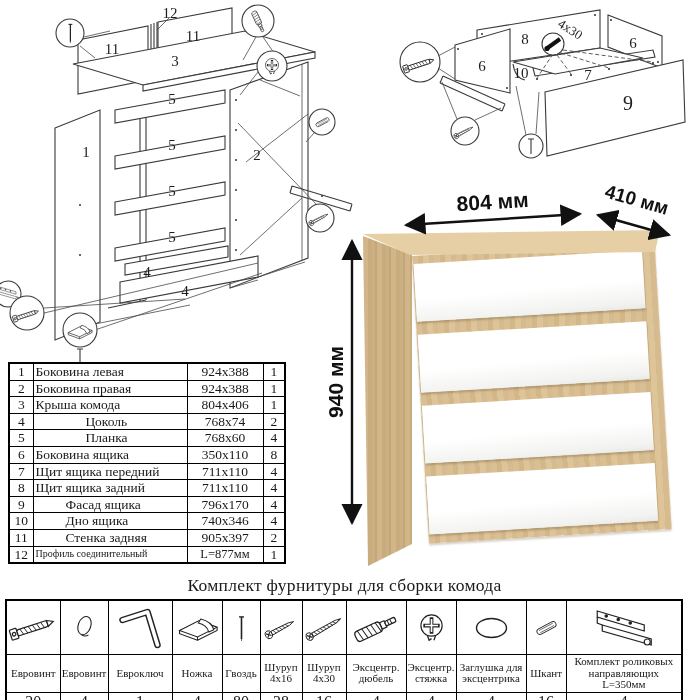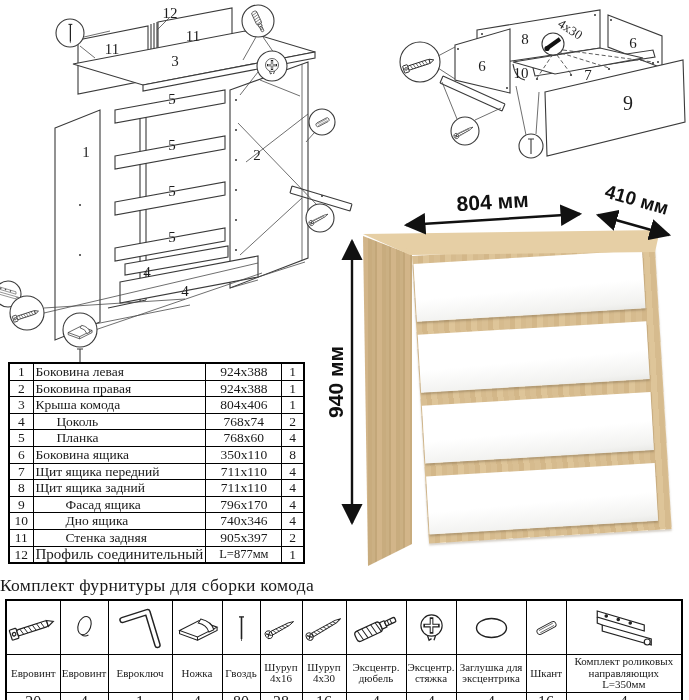--- a/index.html
+++ b/index.html
@@ -33,27 +33,27 @@
           box-shadow:0 2px 2px rgba(110,90,60,.35);}
   #render svg{position:absolute;inset:0;overflow:visible;}
   .dim-label{font-family:"Liberation Sans",sans-serif;font-weight:bold;fill:#111;}
 
   
   #parts-table{position:absolute;left:8px;top:362px;border-collapse:collapse;
                border:2px solid #000;table-layout:fixed;}
   #parts-table td{border:1px solid #000;height:15.6px;padding:0 2px;
                   font-size:13.5px;line-height:1;white-space:nowrap;overflow:hidden;}
   #parts-table td.c{text-align:center;padding:0;}
-  #parts-table tr.ind1 td.nm{padding-left:23px;}
+  #parts-table tr.ind1 td.nm{padding-left:52px;}
   #parts-table tr.ind2 td.nm{padding-left:32px;}
-  #parts-table tr.cond td.nm{font-size:15px;margin-top:32px;}
+  #parts-table tr.cond td.nm{font-size:10px;margin-top:32px;}
   #parts-table tr.cond td.sz{font-size:12.5px;margin-top:36px;}
 
   
-  #hw-title{position:absolute;left:0;top:575px;width:689px;
+  #hw-title{position:absolute;left:0;top:575px;width:689px;text-align:center;
             font-size:17.5px;letter-spacing:.3px;}
   #hw-table{position:absolute;left:5px;top:599px;border-collapse:collapse;
             border:2px solid #000;table-layout:fixed;}
   #hw-table td{border:1px solid #000;text-align:center;vertical-align:middle;padding:0;}
   #hw-table tr.icons td{height:53px;}
   #hw-table tr.names td{height:27px;font-size:11px;line-height:1.05;padding:1px;}
   #hw-table tr.qtys td{height:19px;font-size:16px;}
   .hw-icon{width:100%;height:50px;display:block;}
   #sprite{position:absolute;width:0;height:0;overflow:hidden;}
 </style>

